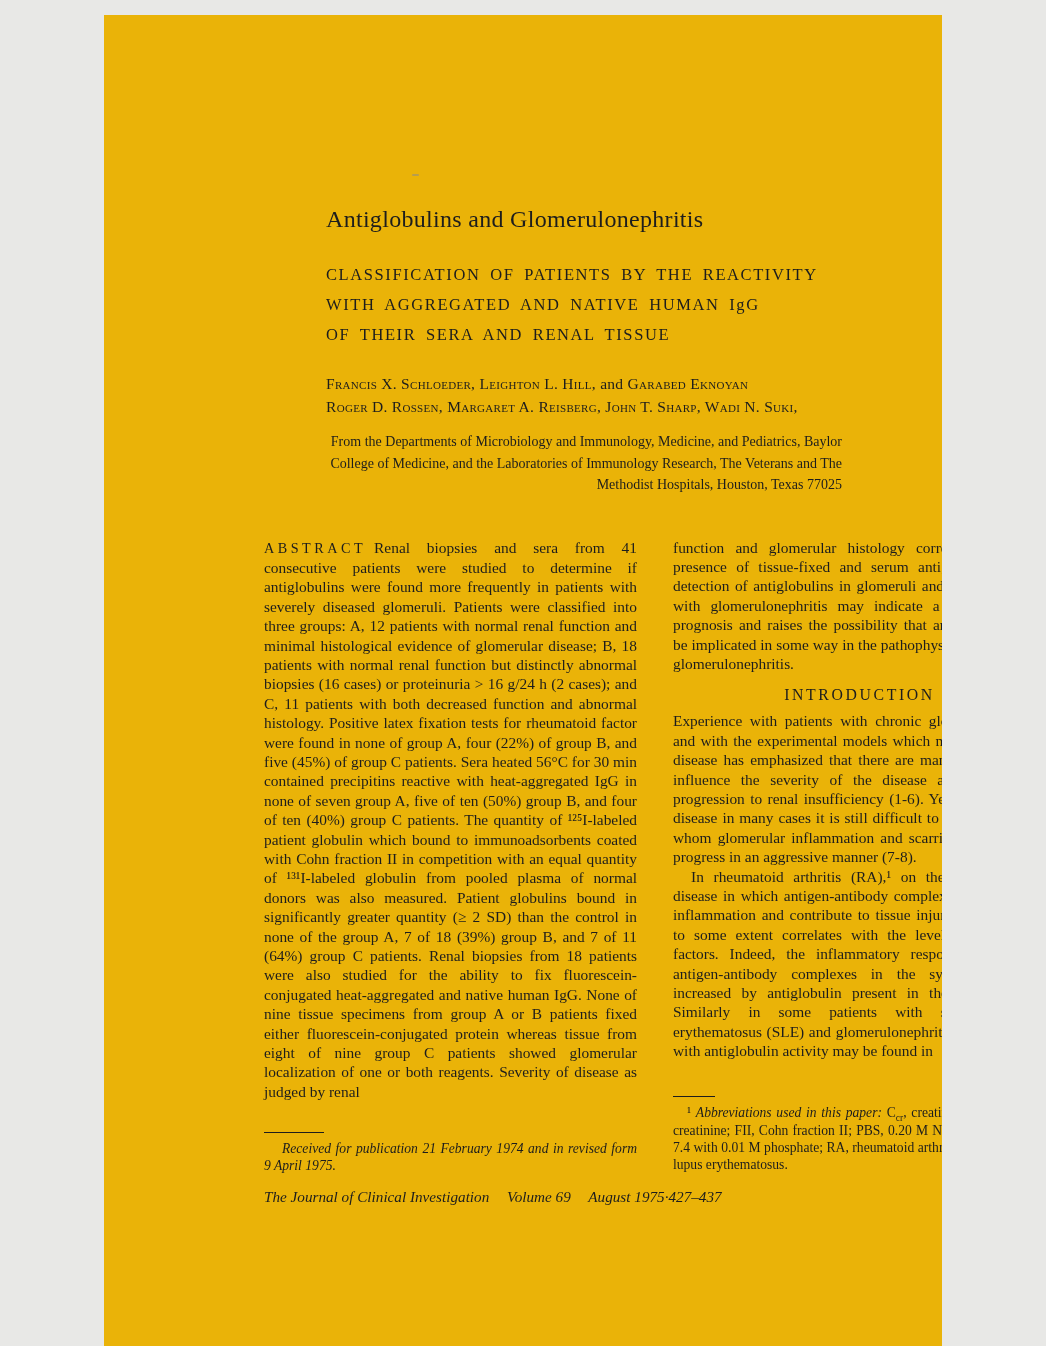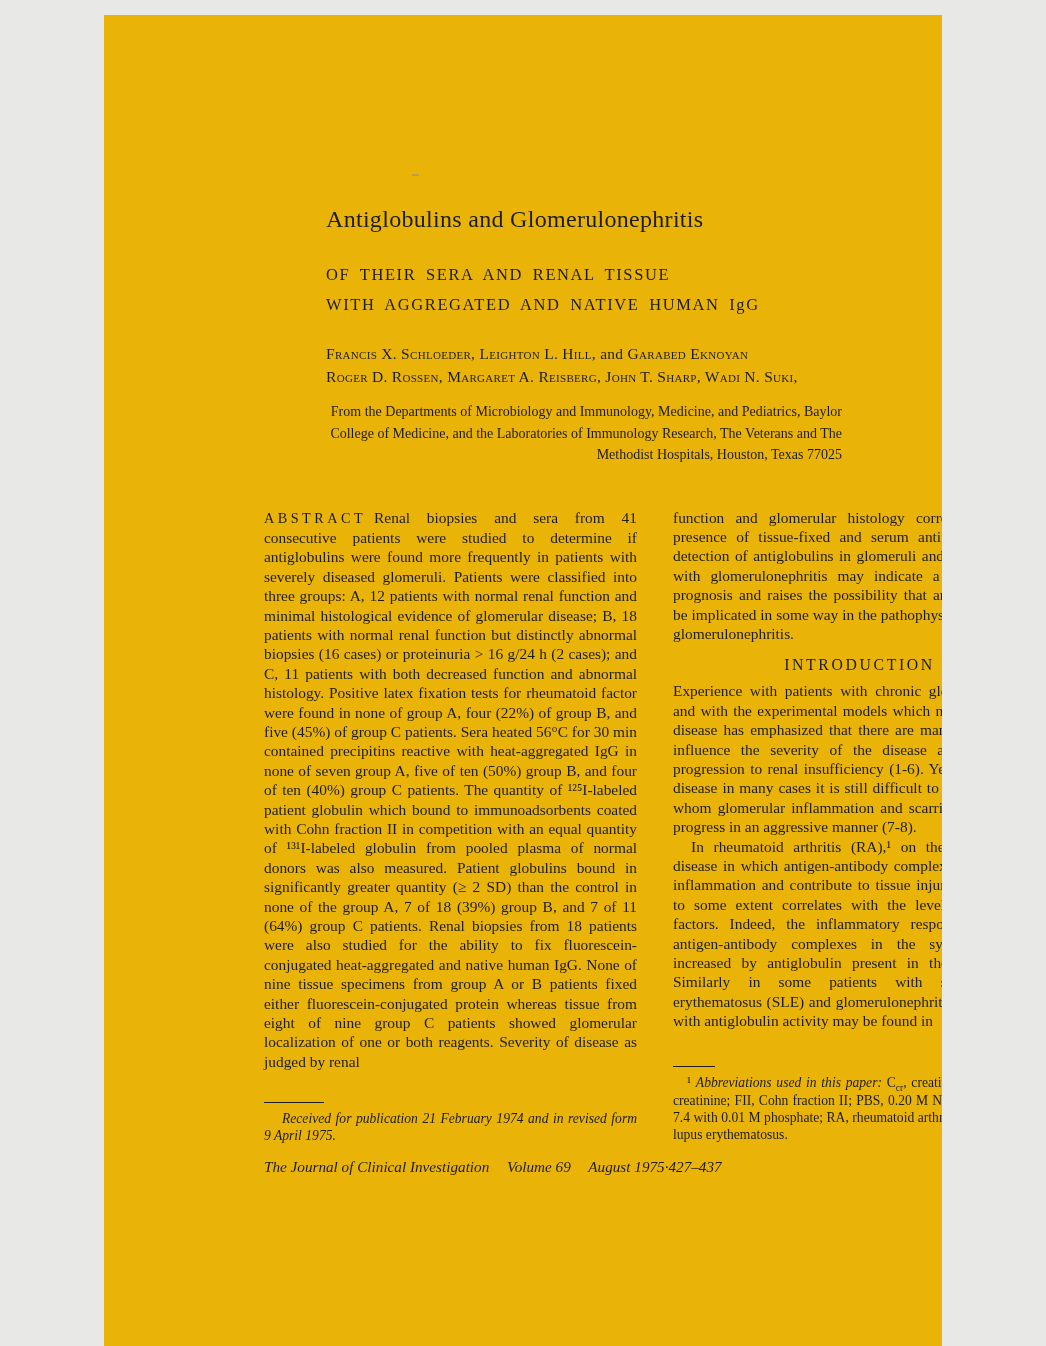--- a/index.html
+++ b/index.html
@@ -130,22 +130,23 @@
 <div class="page">
 
   <div class="scan-artifact"></div>
 
   <div class="content">
 
     <header class="front-matter">
       <h1 class="article-title">Antiglobulins and Glomerulonephritis</h1>
 
       <div class="subtitle">
+        <div class="subtitle-line">CLASSIFICATION OF PATIENTS BY THE REACTIVITY</div>
+        <div class="subtitle-line">WITH AGGREGATED AND NATIVE HUMAN IgG</div>
         <div class="subtitle-line">OF THEIR SERA AND RENAL TISSUE</div>
-        <div class="subtitle-line">WITH AGGREGATED AND NATIVE HUMAN IgG</div>
       </div>
 
       <div class="authors">
         <div class="authors-line"><span class="sc">Francis X. Schloeder, Leighton L. Hill,</span> <span class="plain">and</span> <span class="sc">Garabed Eknoyan</span></div>
         <div class="authors-line sc">Roger D. Rossen, Margaret A. Reisberg, John T. Sharp, Wadi N. Suki,</div>
       </div>
 
       <div class="affiliation">From the Departments of Microbiology and Immunology, Medicine, and Pediatrics, Baylor College of Medicine, and the Laboratories of Immunology Research, The Veterans and The Methodist Hospitals, Houston, Texas 77025</div>
     </header>
 

